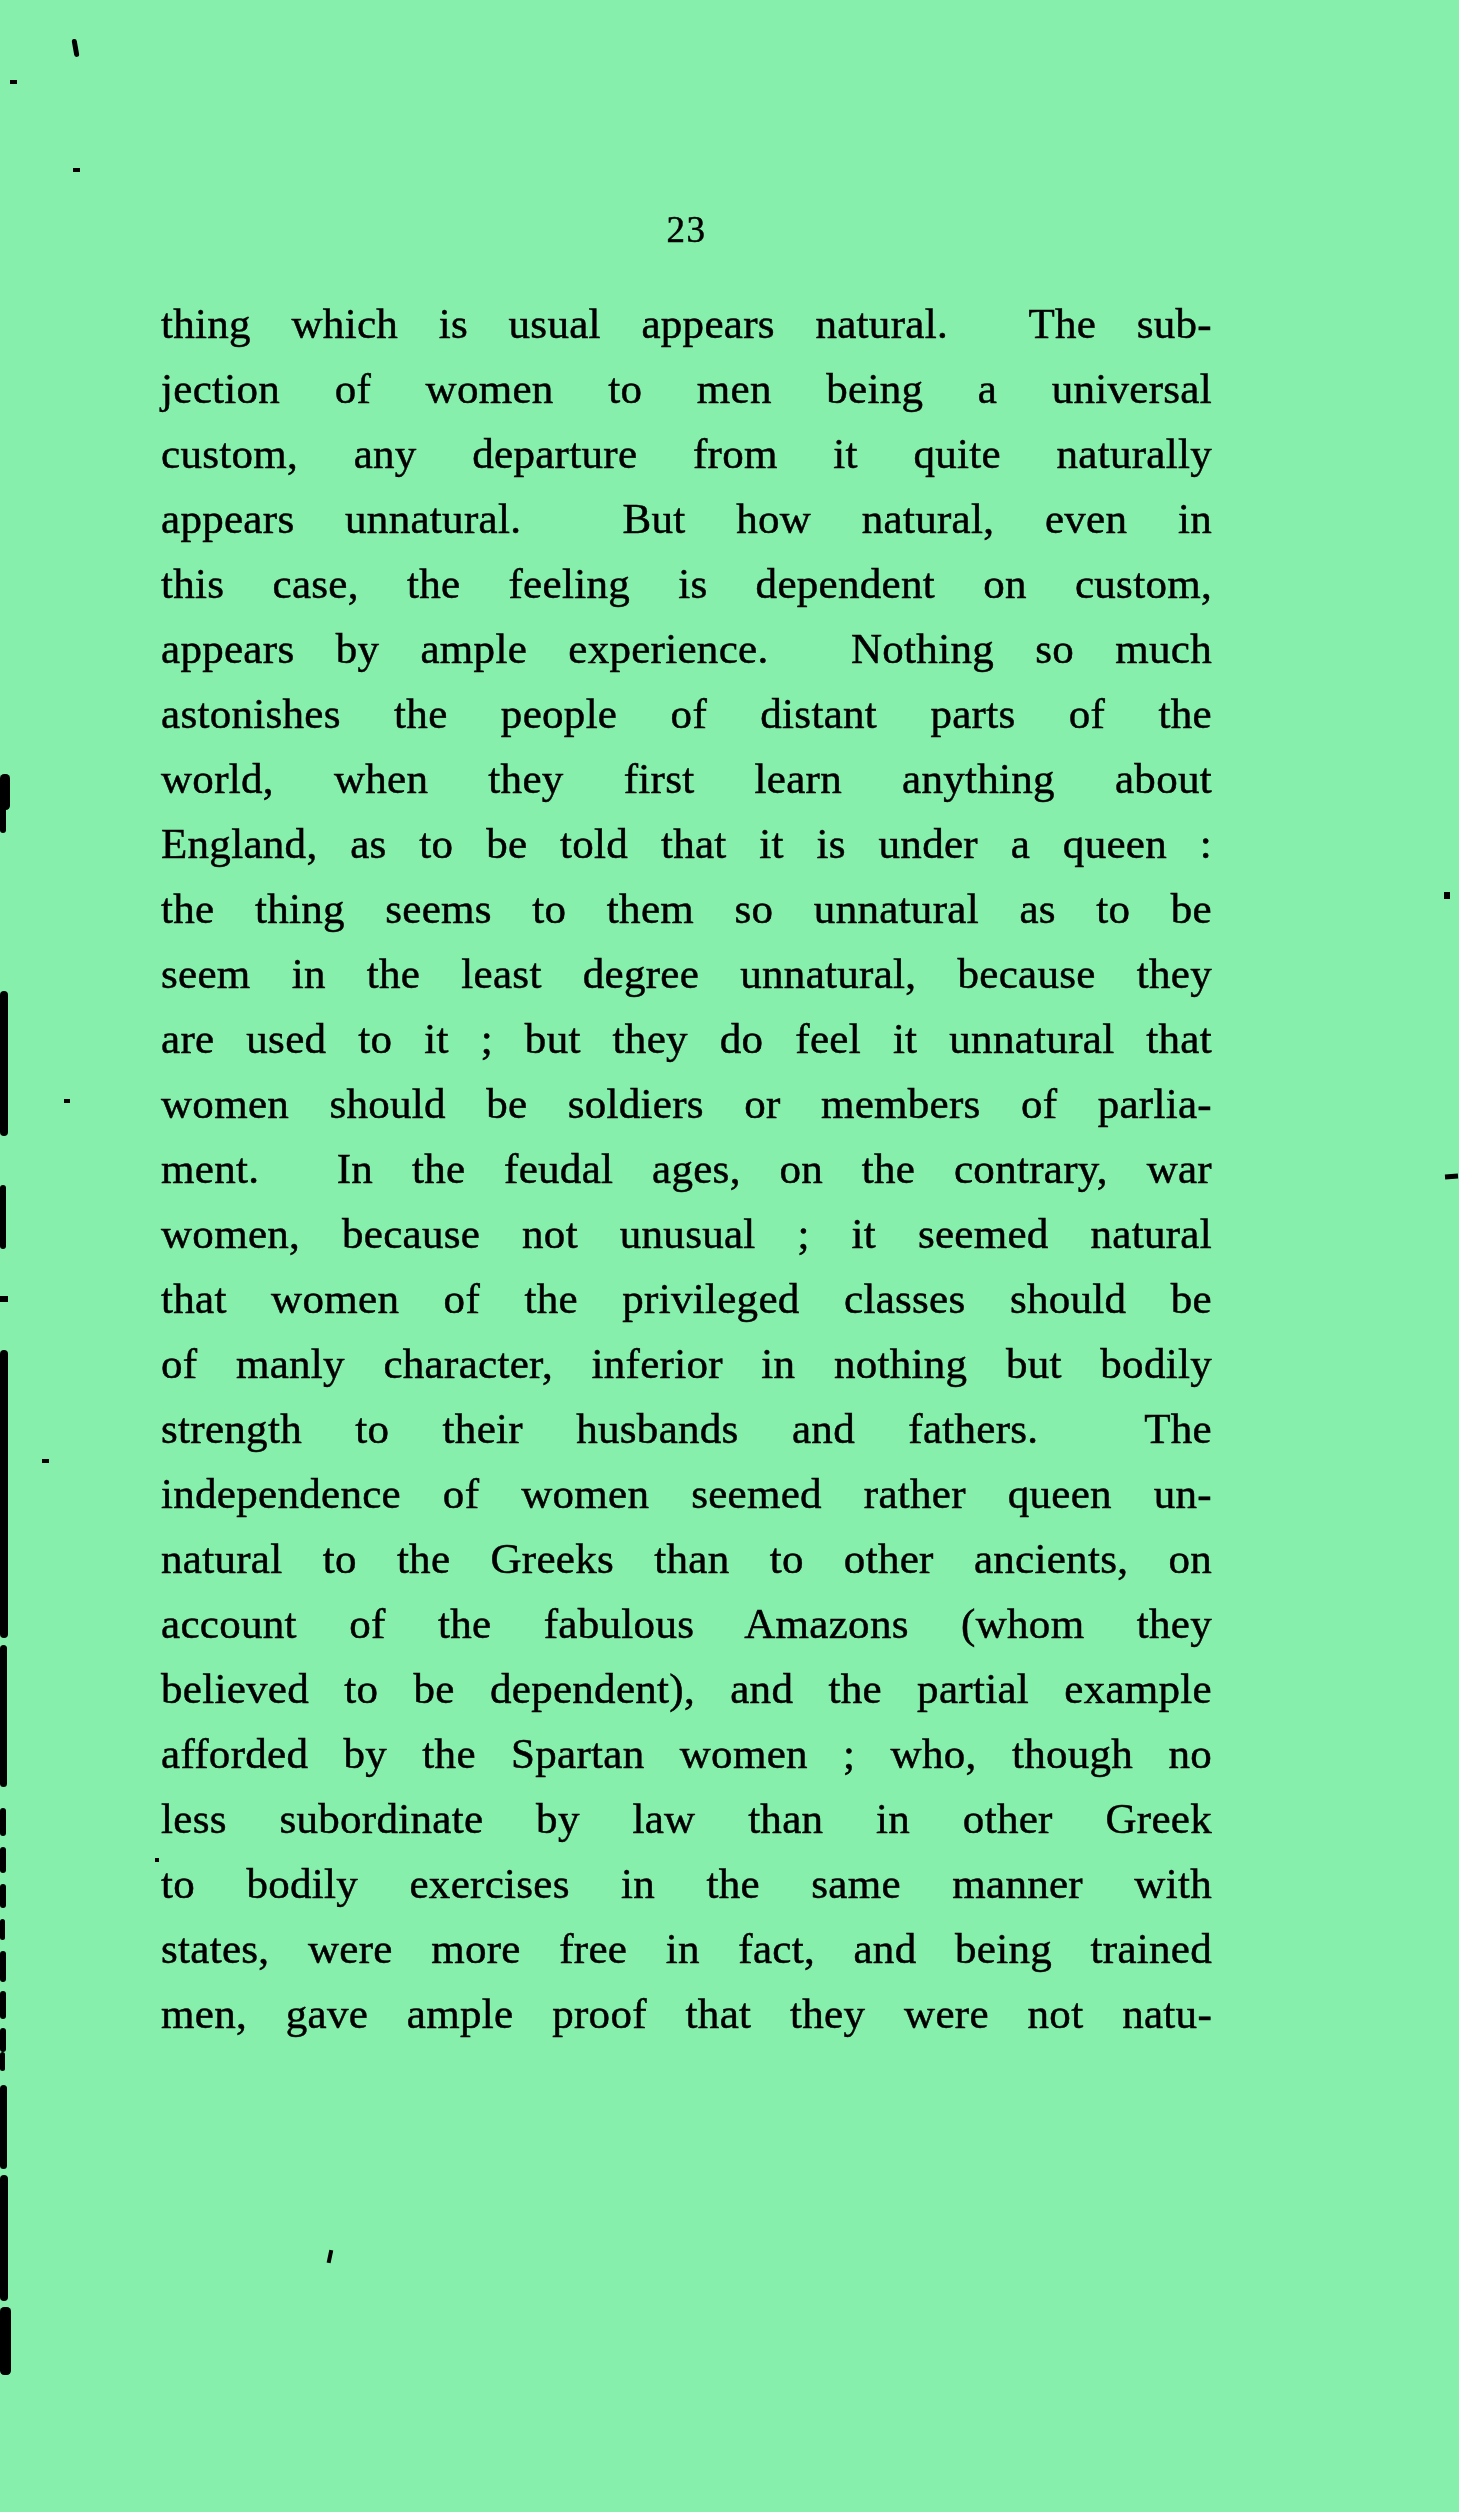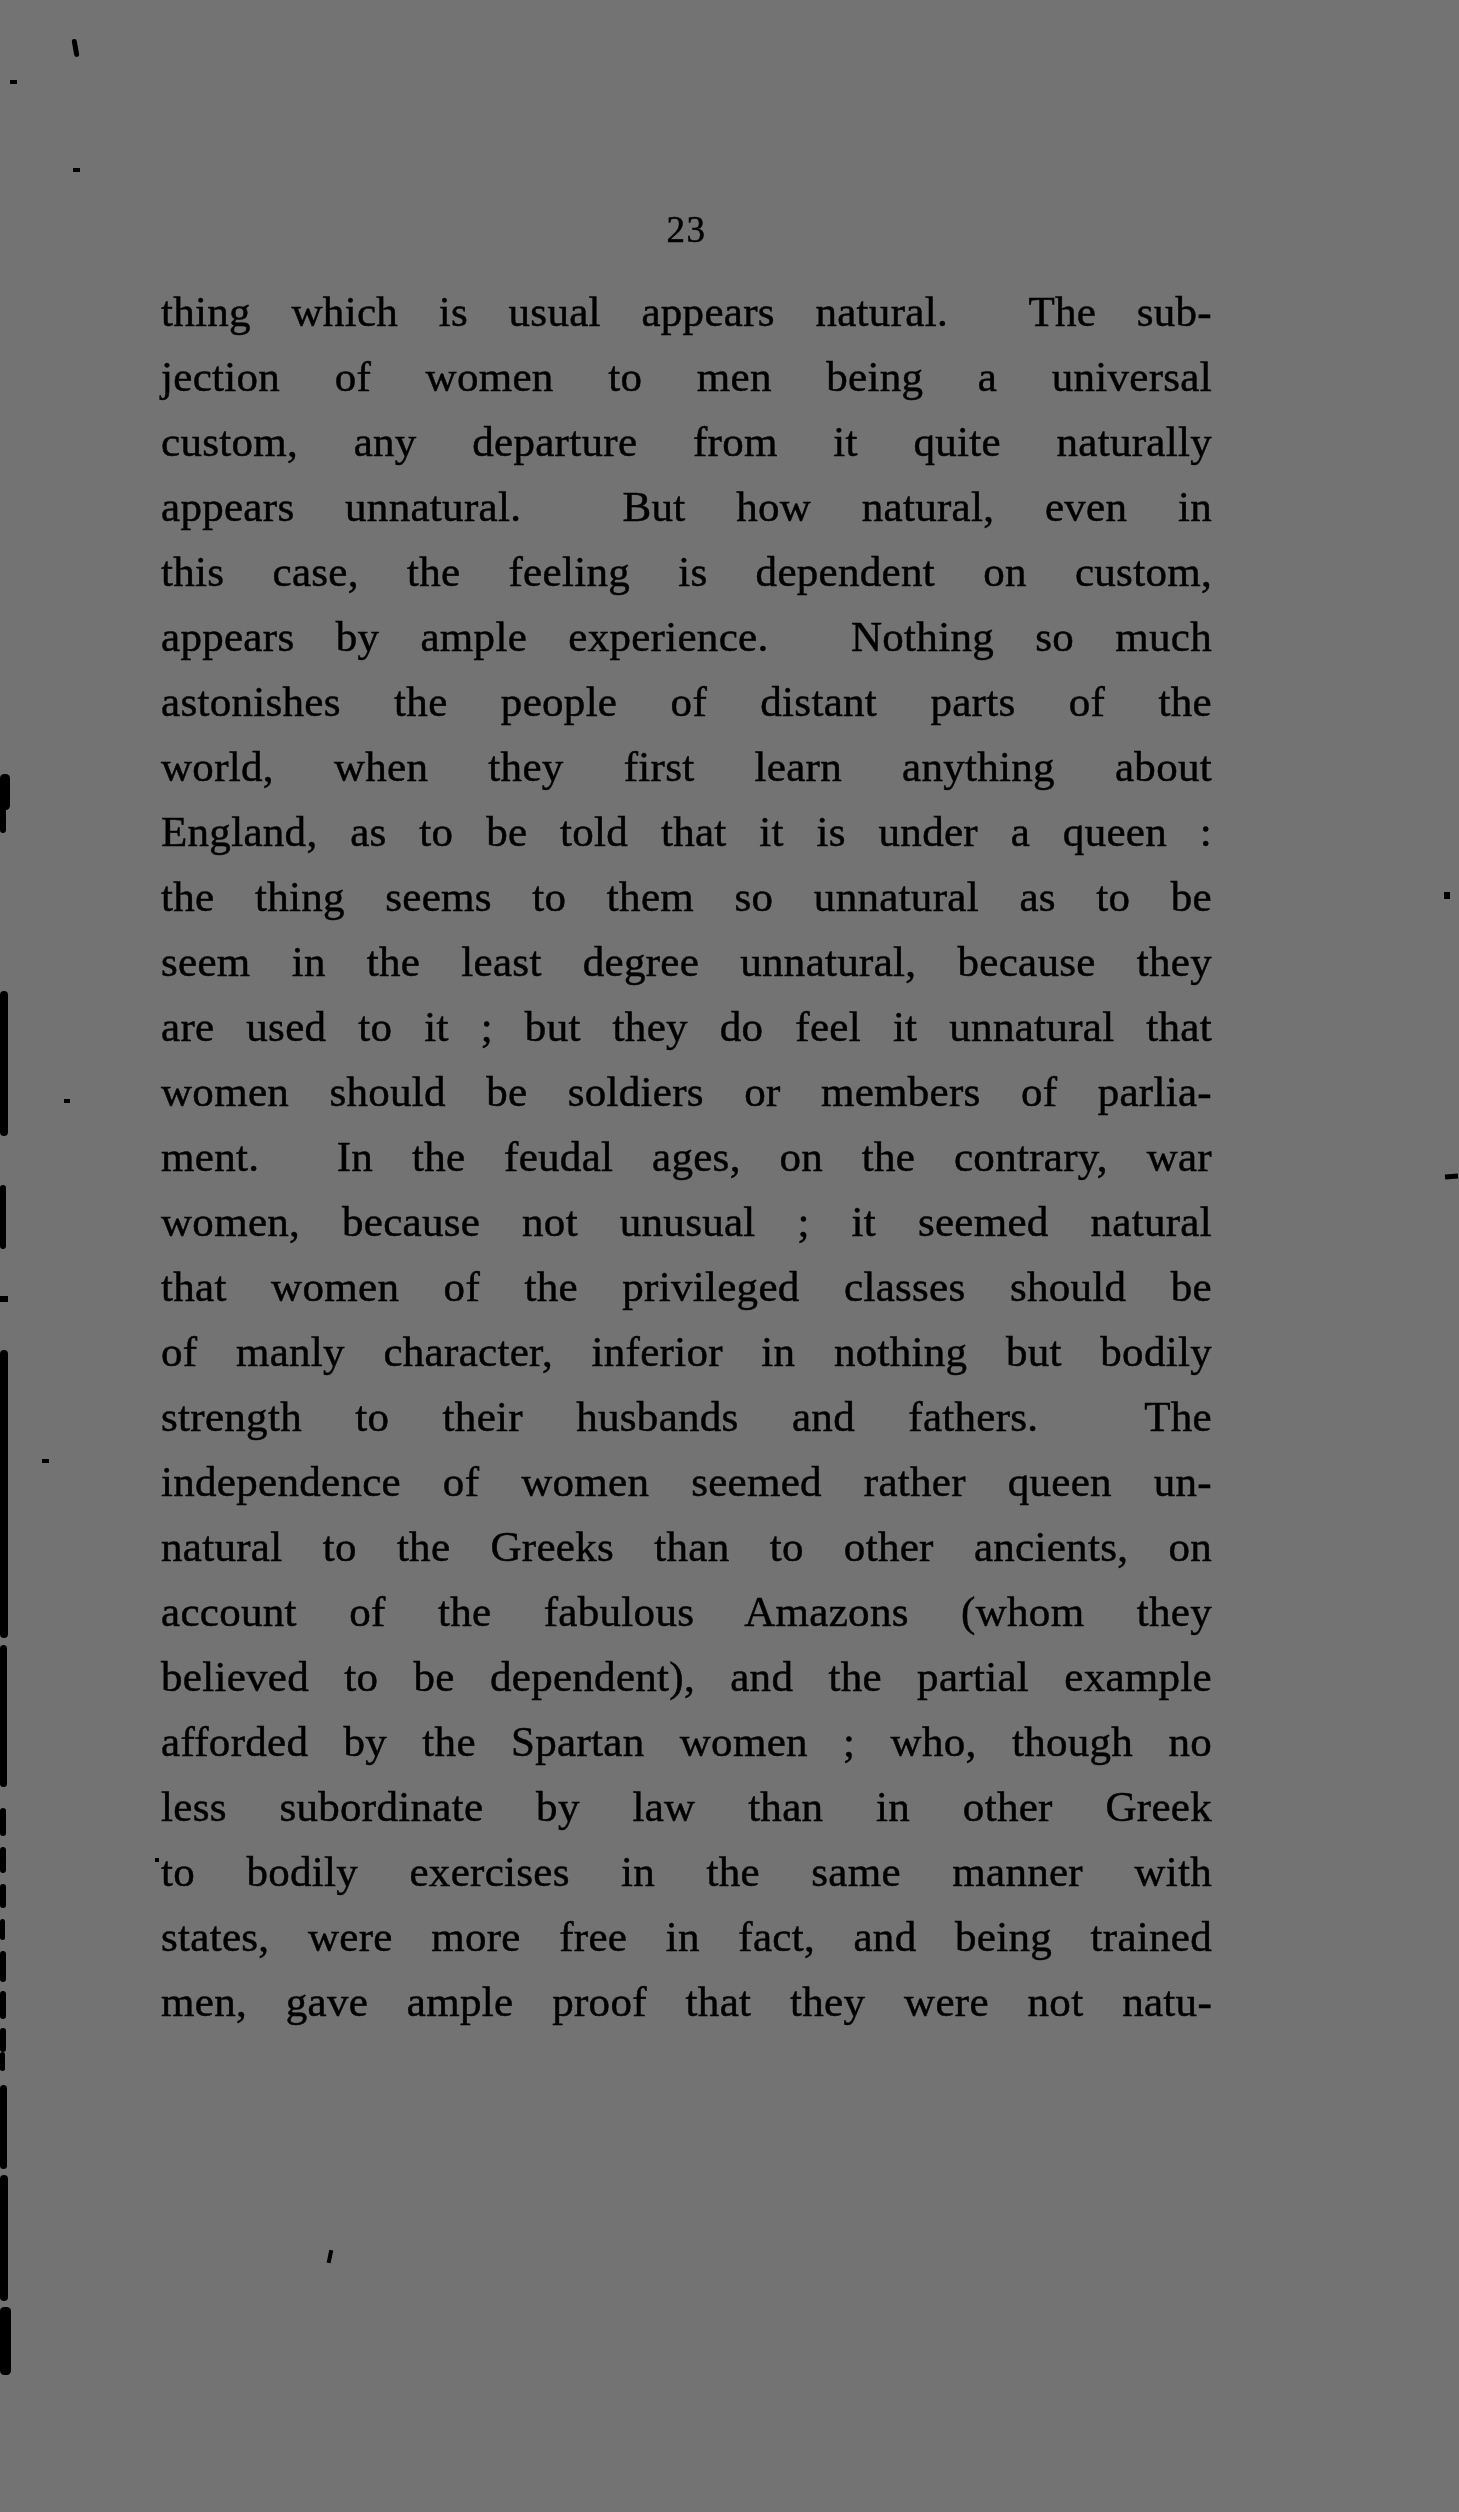--- a/index.html
+++ b/index.html
@@ -4,39 +4,39 @@
 <style>
   html, body {
     margin: 0;
     padding: 0;
     background: #ffffff;
   }
   .page {
     position: relative;
     width: 1459px;
     height: 2512px;
-    background: #737373;
+    background: #86efac;
     overflow: hidden;
     font-family: "Liberation Serif", "DejaVu Serif", serif;
     color: #000000;
   }
   .page-number {
     position: absolute;
     left: 161px;
     top: 208px;
     width: 1051px;
     text-align: center;
     font-size: 37px;
     letter-spacing: 1.4px;
     -webkit-text-stroke: 0.5px #000;
   }
   .text-block {
     position: absolute;
     left: 161px;
-    top: 279px;
+    top: 291px;
     width: 1051px;
   }
   .line {
     height: 65px;
     line-height: 65px;
     font-size: 43px;
     white-space: pre-wrap;
     text-align: justify;
     text-align-last: justify;
     -webkit-text-stroke: 0.5px #000;

